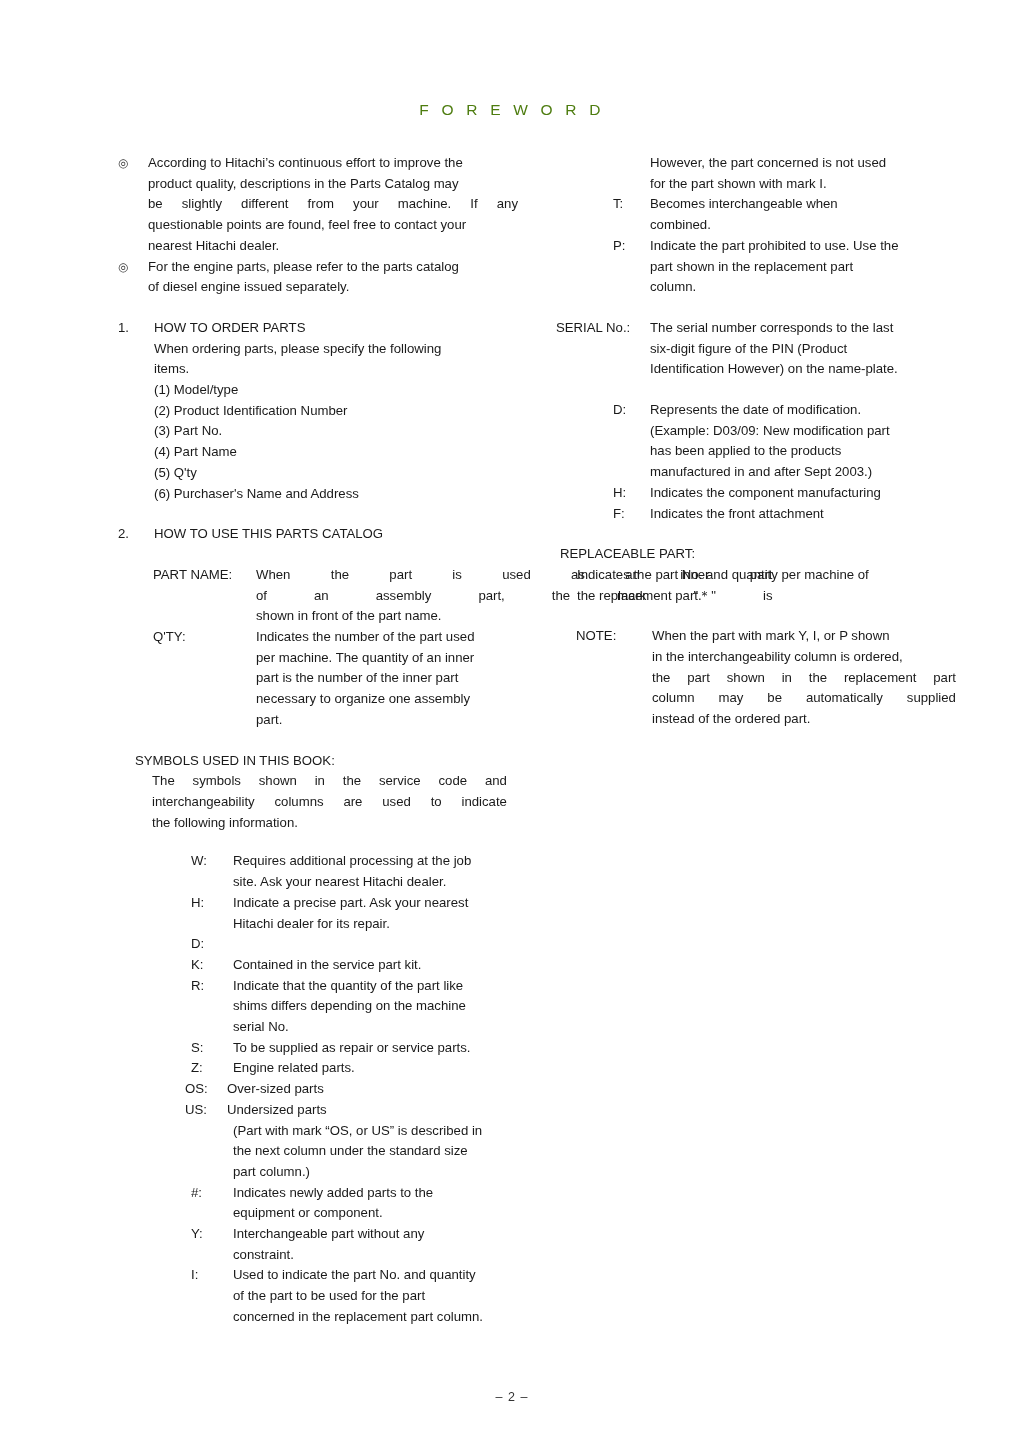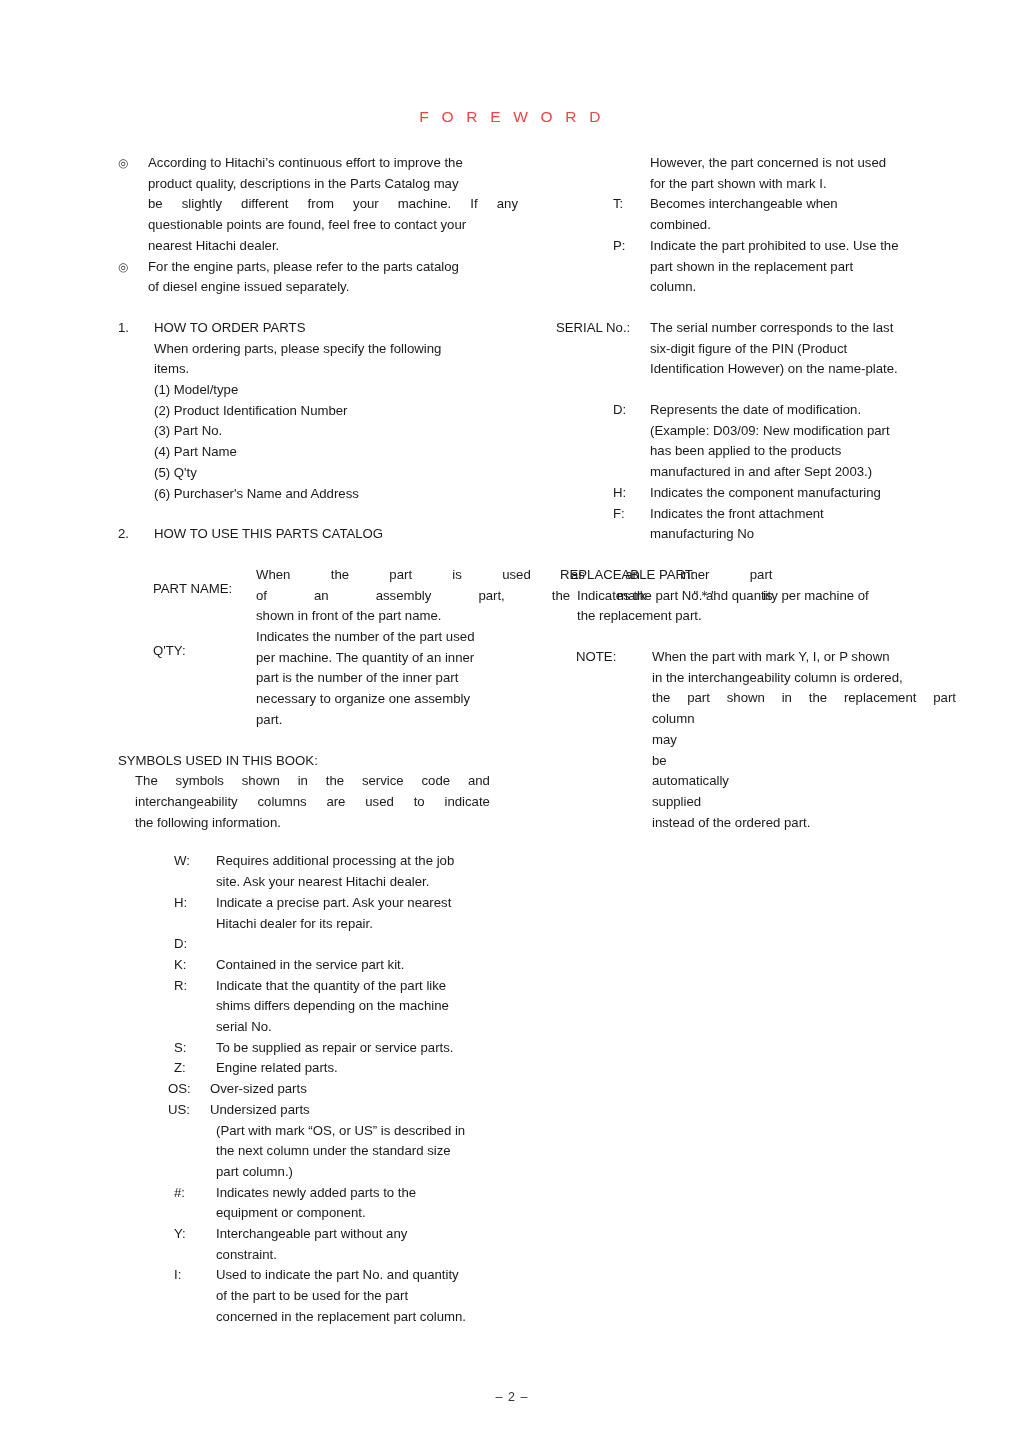--- a/index.html
+++ b/index.html
@@ -13,27 +13,27 @@
   }
   .page {
     position: relative;
     width: 1024px;
     height: 1448px;
     background: #ffffff;
     overflow: hidden;
   }
   .doc-title {
     position: absolute;
-    top: 108px;
+    top: 101px;
     left: 0;
     width: 1024px;
     text-align: center;
     font-size: 15.5px;
     letter-spacing: 4.2px;
-    color: #ef4444;
+    color: #4d7c0f;
   }
   .col {
     position: absolute;
     top: 153px;
     font-size: 13.2px;
     line-height: 20.7px;
   }
   .col-left { left: 118px; width: 400px; }
   .col-right { left: 556px; width: 400px; }
 
@@ -62,25 +62,25 @@
     color: #333;
   }
 
   
   .num-row .lbl { width: 36px; }
 
   
   .plain-line { white-space: pre; }
 
   
-  .pn-row .lbl { width: 103px; margin-top: 14px; }
+  .pn-row .lbl { width: 103px; }
   .pn-indent { margin-left: 35px; }
 
   
-  .sym-block { }
+  .sym-block { margin-left: 17px; }
   .sym-row .lbl { width: 42px; }
   .sym-list { margin-left: 56px; margin-top: 18px; }
   .sym-row-wide .lbl { width: 42px; margin-left: -6px; }
 
   
   .rc-row .lbl { width: 37px; }
   .serial-row .lbl { width: 94px; }
   .rc-inner { margin-left: 57px; }
   .rc-inner .lbl { width: 37px; }
   .rep-indent { margin-left: 17px; }
@@ -382,21 +382,20 @@
       <div class="row rc-row">
         <div class="lbl">H:</div>
         <div class="bd">
           <span style="display:block">Indicates the component manufacturing</span>
         </div>
       </div>
       <div class="row rc-row">
         <div class="lbl">F:</div>
         <div class="bd">
           <span style="display:block">Indicates the front attachment</span>
-          <span style="display:block">manufacturing No</span>
         </div>
       </div>
     </div>
 
     <div class="spacer-md"></div>
 
     <div style="margin-left:4px;">
       <div>REPLACEABLE PART:</div>
       <div class="rep-indent">
         <span style="display:block">Indicates the part No. and quantity per machine of</span>
@@ -414,21 +413,21 @@
           <span style="display:block">in the interchangeability column is ordered,</span>
           <span style="display:flex;justify-content:space-between;">
               <span>the</span>
               <span>part</span>
               <span>shown</span>
               <span>in</span>
               <span>the</span>
               <span>replacement</span>
               <span>part</span>
             </span>
-          <span style="display:flex;justify-content:space-between;flex-direction:column;">
+          <span style="display:flex;justify-content:space-between;">
               <span>column</span>
               <span>may</span>
               <span>be</span>
               <span>automatically</span>
               <span>supplied</span>
             </span>
           <span style="display:block">instead of the ordered part.</span>
         </div>
       </div>
     </div>

